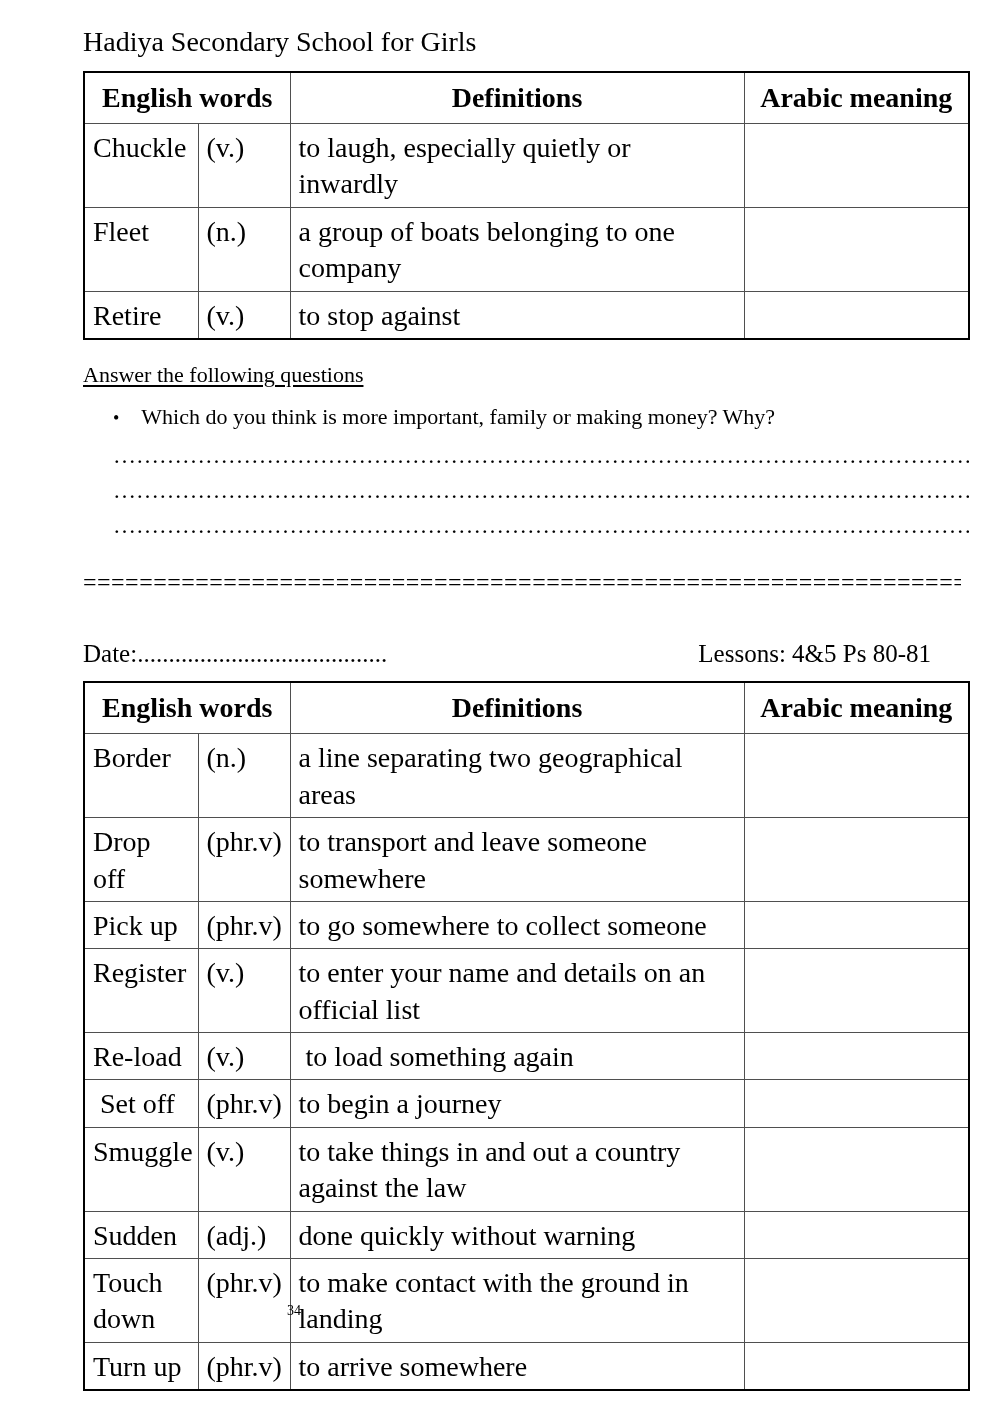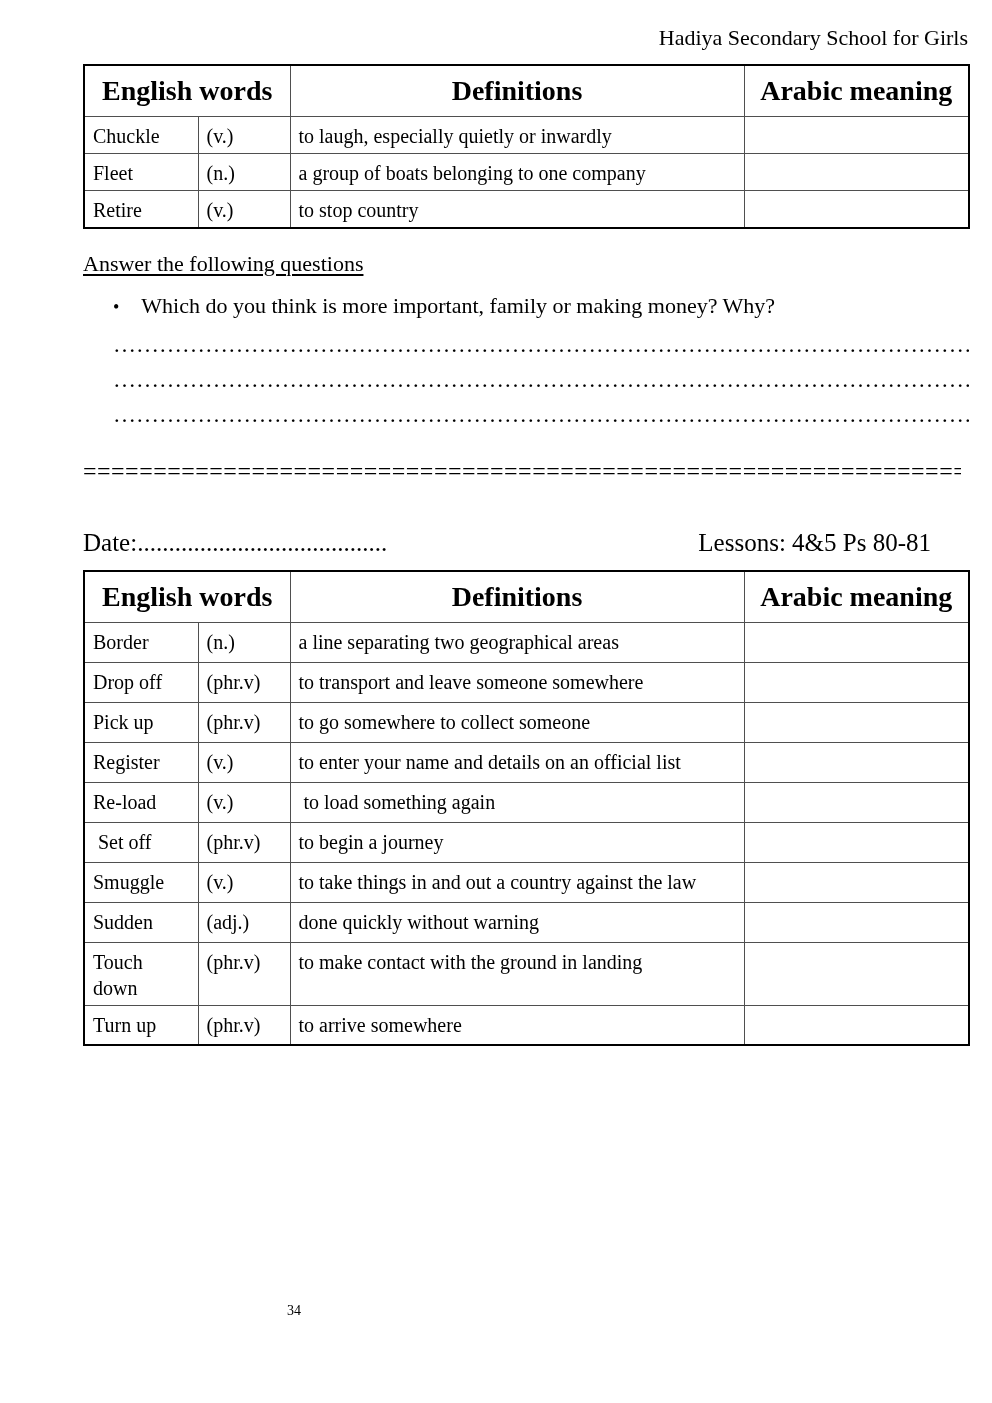--- a/index.html
+++ b/index.html
@@ -14,23 +14,23 @@
     margin: 0 auto;
   }
   .content {
     position: absolute;
     left: 83px;
     top: 0;
     width: 885px;
   }
   .title {
     margin-top: 24px;
-    font-size: 22px;
+    font-size: 28px;
     line-height: 1.25;
-    text-align: right;
+    text-align: left;
     white-space: nowrap;
   }
   .meta-row {
     display: flex;
     justify-content: space-between;
     align-items: baseline;
     font-size: 25px;
     line-height: 1.2;
   }
   .meta-row.first { margin-top: 60px; }
@@ -48,21 +48,21 @@
     border: 1.5px solid #4f4f4f;
   }
   table.vocab th {
     font-size: 28px;
     font-weight: bold;
     text-align: center;
     height: 50px;
     padding: 0 12px;
   }
   table.vocab td {
-    font-size: 20px;
+    font-size: 28px;
     line-height: 1.3;
     vertical-align: top;
     padding: 6px 8px 4px 8px;
     white-space: pre-wrap;
   }
   table.vocab col.c-word   { width: 114px; }
   table.vocab col.c-pos    { width: 92px; }
   table.vocab col.c-def    { width: 454px; }
   table.vocab col.c-arabic { width: 225px; }
   tr.t1-row { height: 37px; }
@@ -142,21 +142,21 @@
       </tr>
       <tr class="t1-row">
         <td>Fleet</td>
         <td>(n.)</td>
         <td>a group of boats belonging to one company</td>
         <td></td>
       </tr>
       <tr class="t1-row">
         <td>Retire</td>
         <td>(v.)</td>
-        <td>to stop country</td>
+        <td>to stop against</td>
         <td></td>
       </tr>
     </tbody>
       </table>
 
     <div class="q-heading">Answer the following questions</div>
 
     <div class="q-bullet-row">
       <span class="bullet">•</span>
       <span>Which do you think is more important, family or making money? Why?</span>

